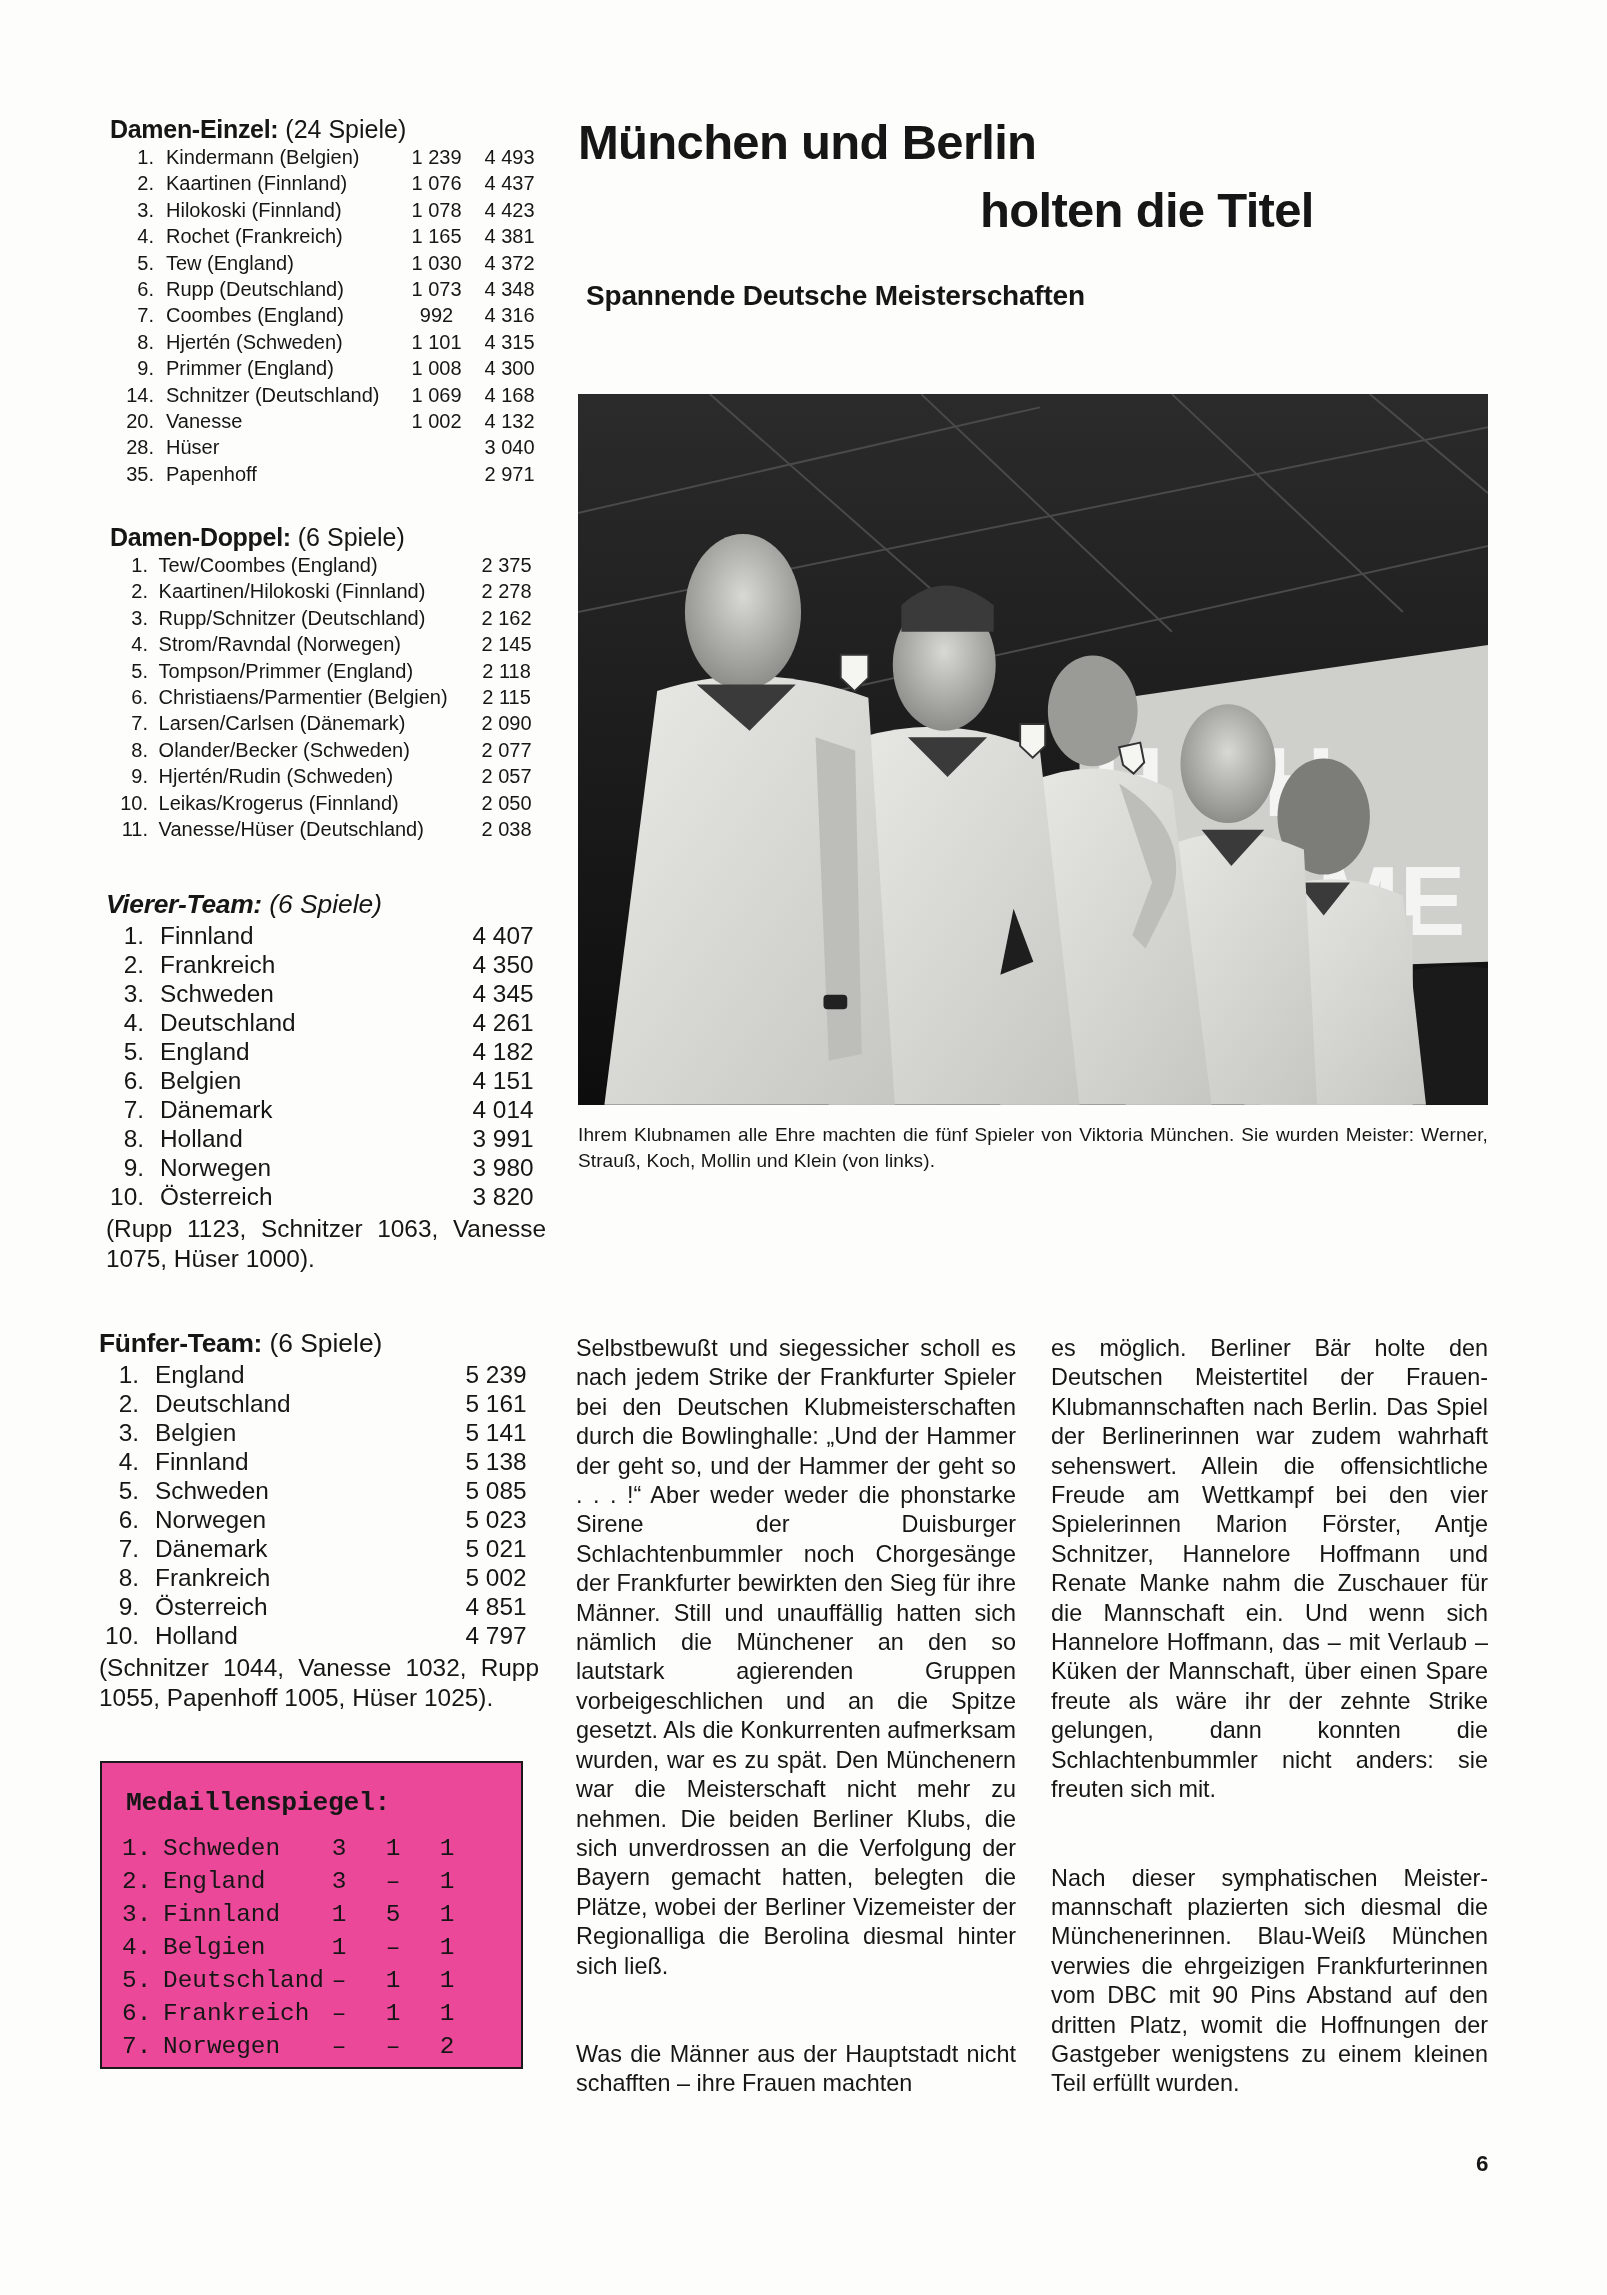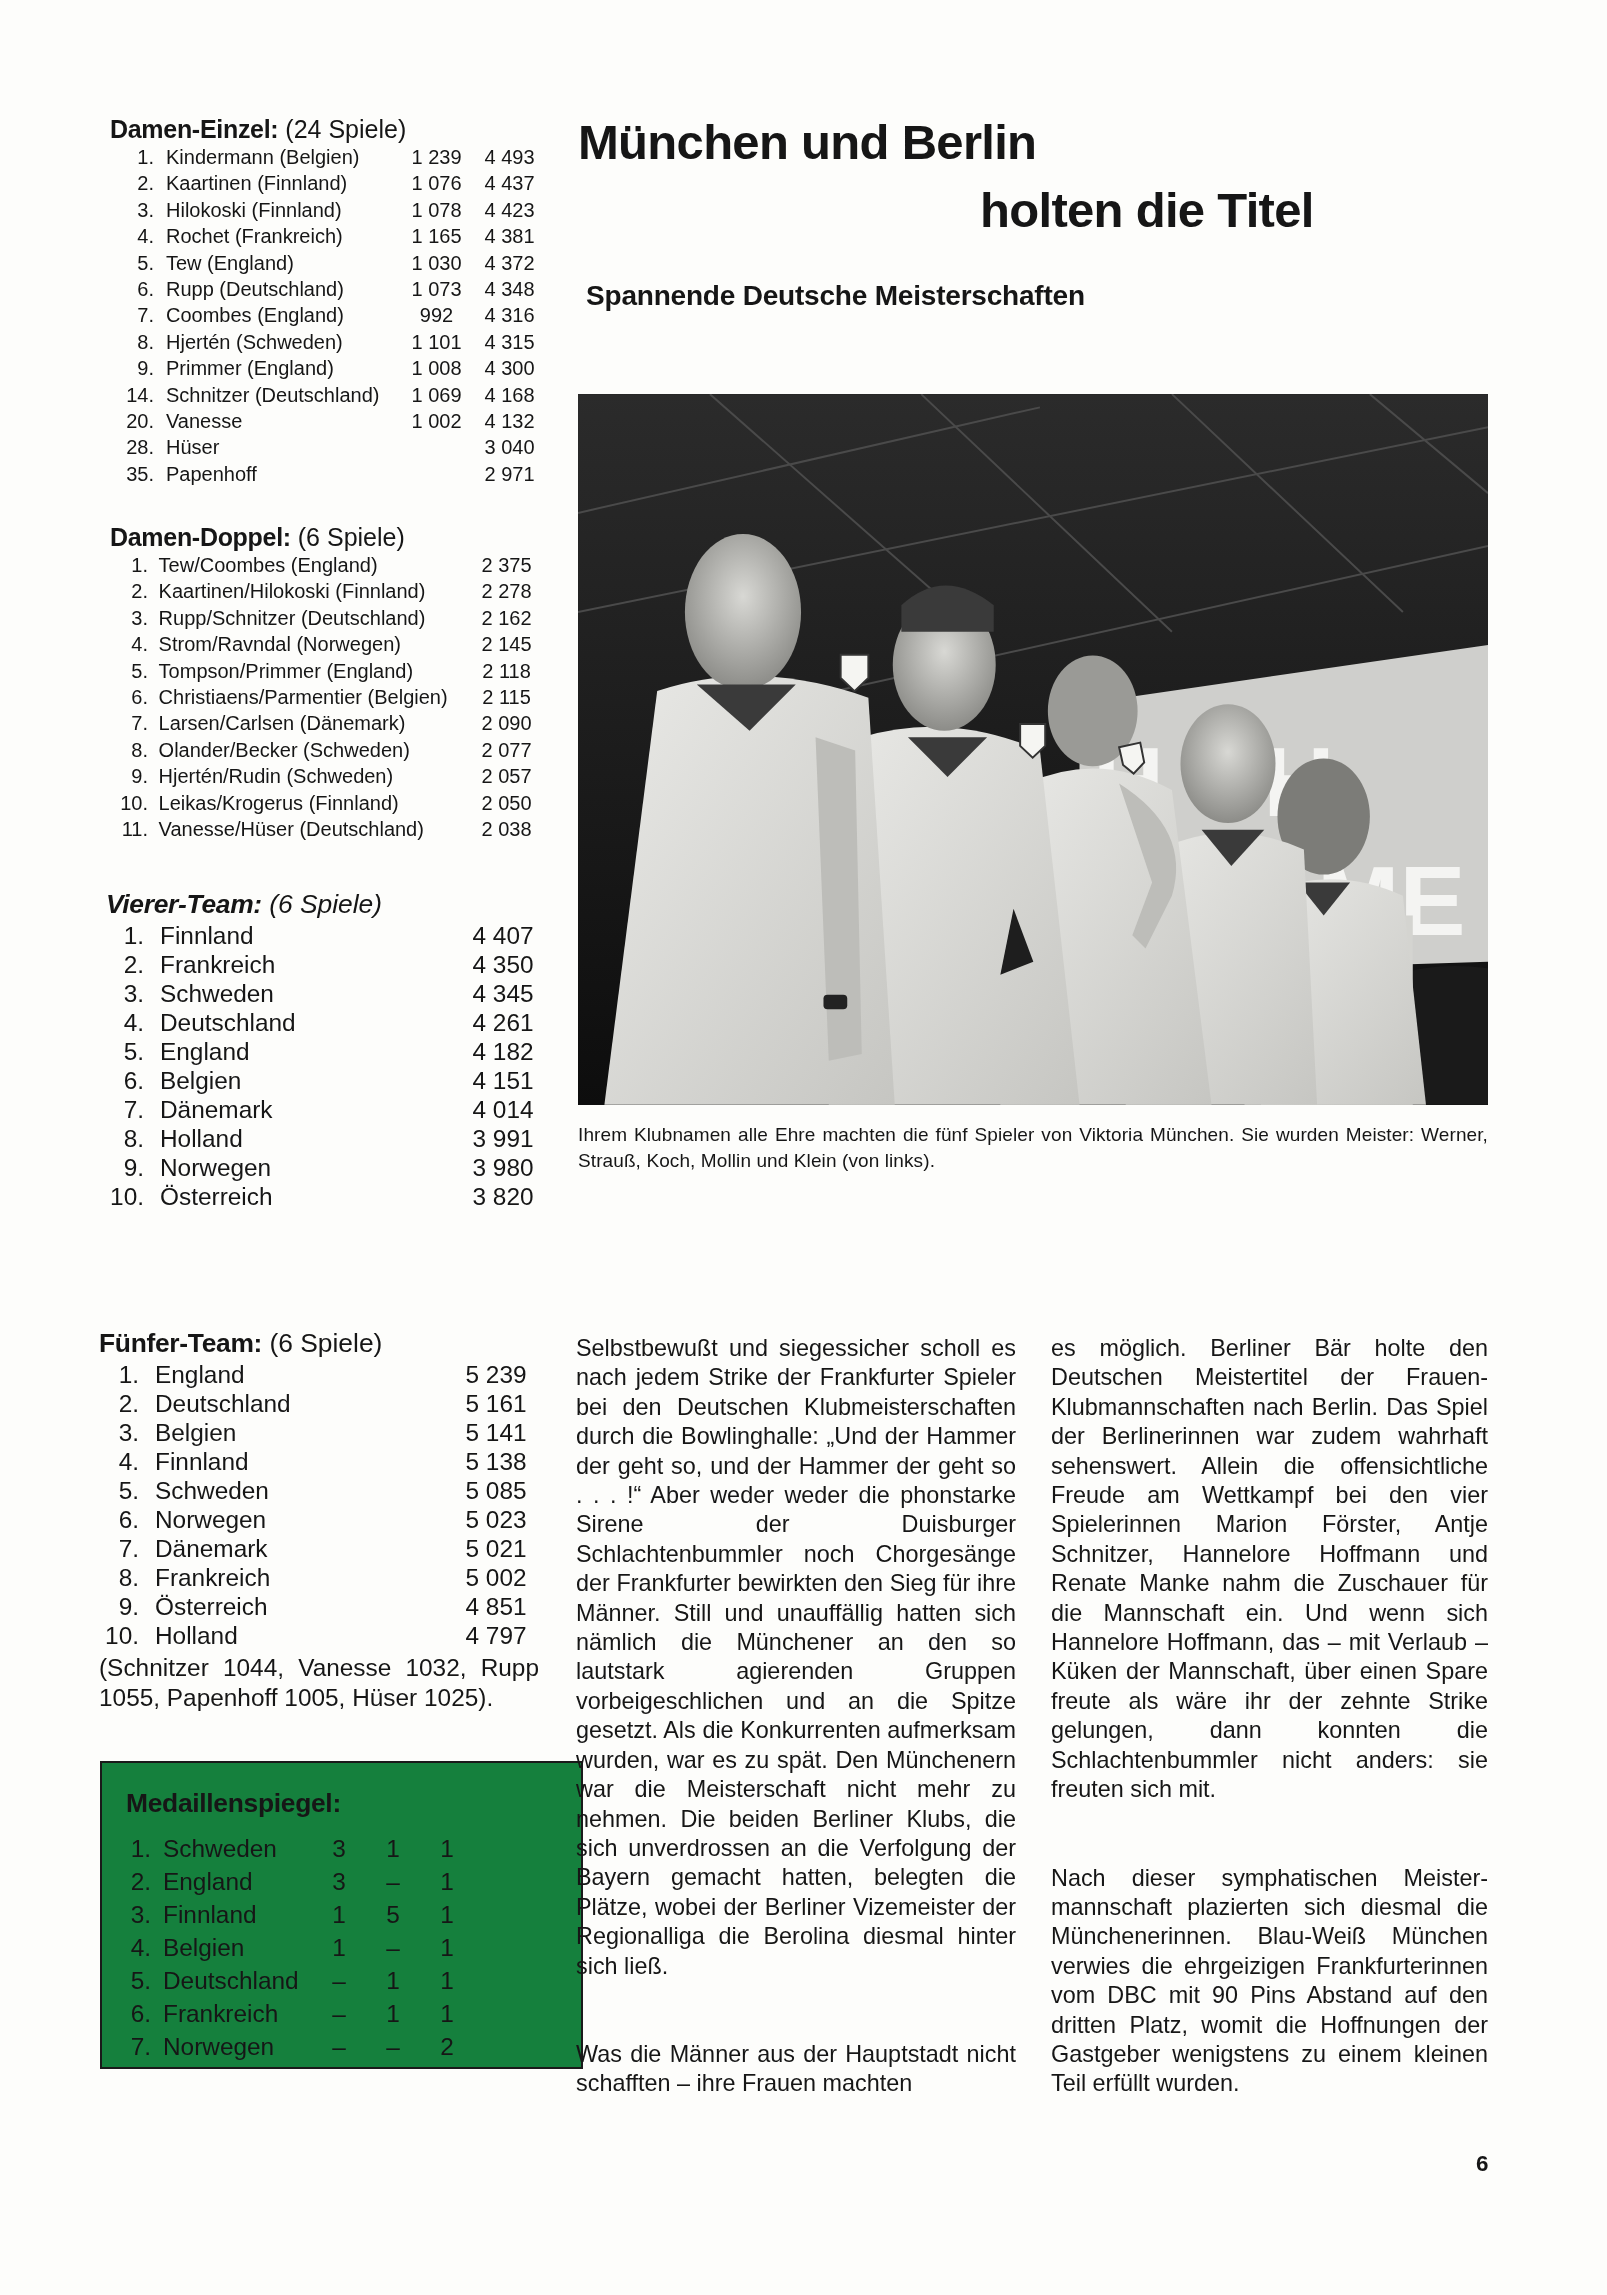--- a/index.html
+++ b/index.html
@@ -46,22 +46,22 @@
   
   #fuenfer { left: 99px; top: 1327px; width: 440px; }
   #fuenfer .section-head { font-size: 26.4px; line-height: 33px; }
   #fuenfer .row { font-size: 24.4px; height: 29px; line-height: 29px; }
   #fuenfer .rank { width: 40px; }
   #fuenfer .name { padding-left: 16px; }
   #fuenfer .num { width: 86px; }
 
   
   #medal-box {
-    left: 100px; top: 1761px; width: 483px; height: 308px;
-    border: 2.6px solid #1a1a1a; box-sizing: border-box; background: #15803d;
+    left: 100px; top: 1761px; width: 423px; height: 308px;
+    border: 2.6px solid #1a1a1a; box-sizing: border-box; background: #ec4899; font-family: Liberation Mono, monospace;
   }
   #medal-box .section-head { position: absolute; left: 24px; top: 25px; font-size: 26.4px; }
   #medal-box .rows { position: absolute; left: 20px; top: 69px; width: 383px; }
   #medal-box .row { font-size: 24.4px; height: 33px; line-height: 33px; }
   #medal-box .rank { width: 29px; }
   #medal-box .name { width: 149px; flex: none; padding-left: 12px; }
   #medal-box .m { display: inline-block; width: 54px; text-align: center; }
 
   
   #headline-1 { left: 578px; top: 114px; font-size: 49px; font-weight: 700; line-height: 57px; letter-spacing: -0.7px; white-space: nowrap; }
@@ -289,20 +289,21 @@
         <span class="rank">9.</span>
         <span class="name">Norwegen</span>
         <span class="num">3 980</span>
       </li>
       <li class="row">
         <span class="rank">10.</span>
         <span class="name">Österreich</span>
         <span class="num">3 820</span>
       </li>
     </ul>
+  <div class="note">(Rupp 1123, Schnitzer 1063, Vanesse 1075, Hüser 1000).</div>
 </section>
 
 <section id="fuenfer" class="abs">
   <div class="section-head">
     <b>Fünfer-Team:</b>
     <span>(6 Spiele)</span>
   </div>
   <ul class="rows">
       <li class="row">
         <span class="rank">1.</span>

